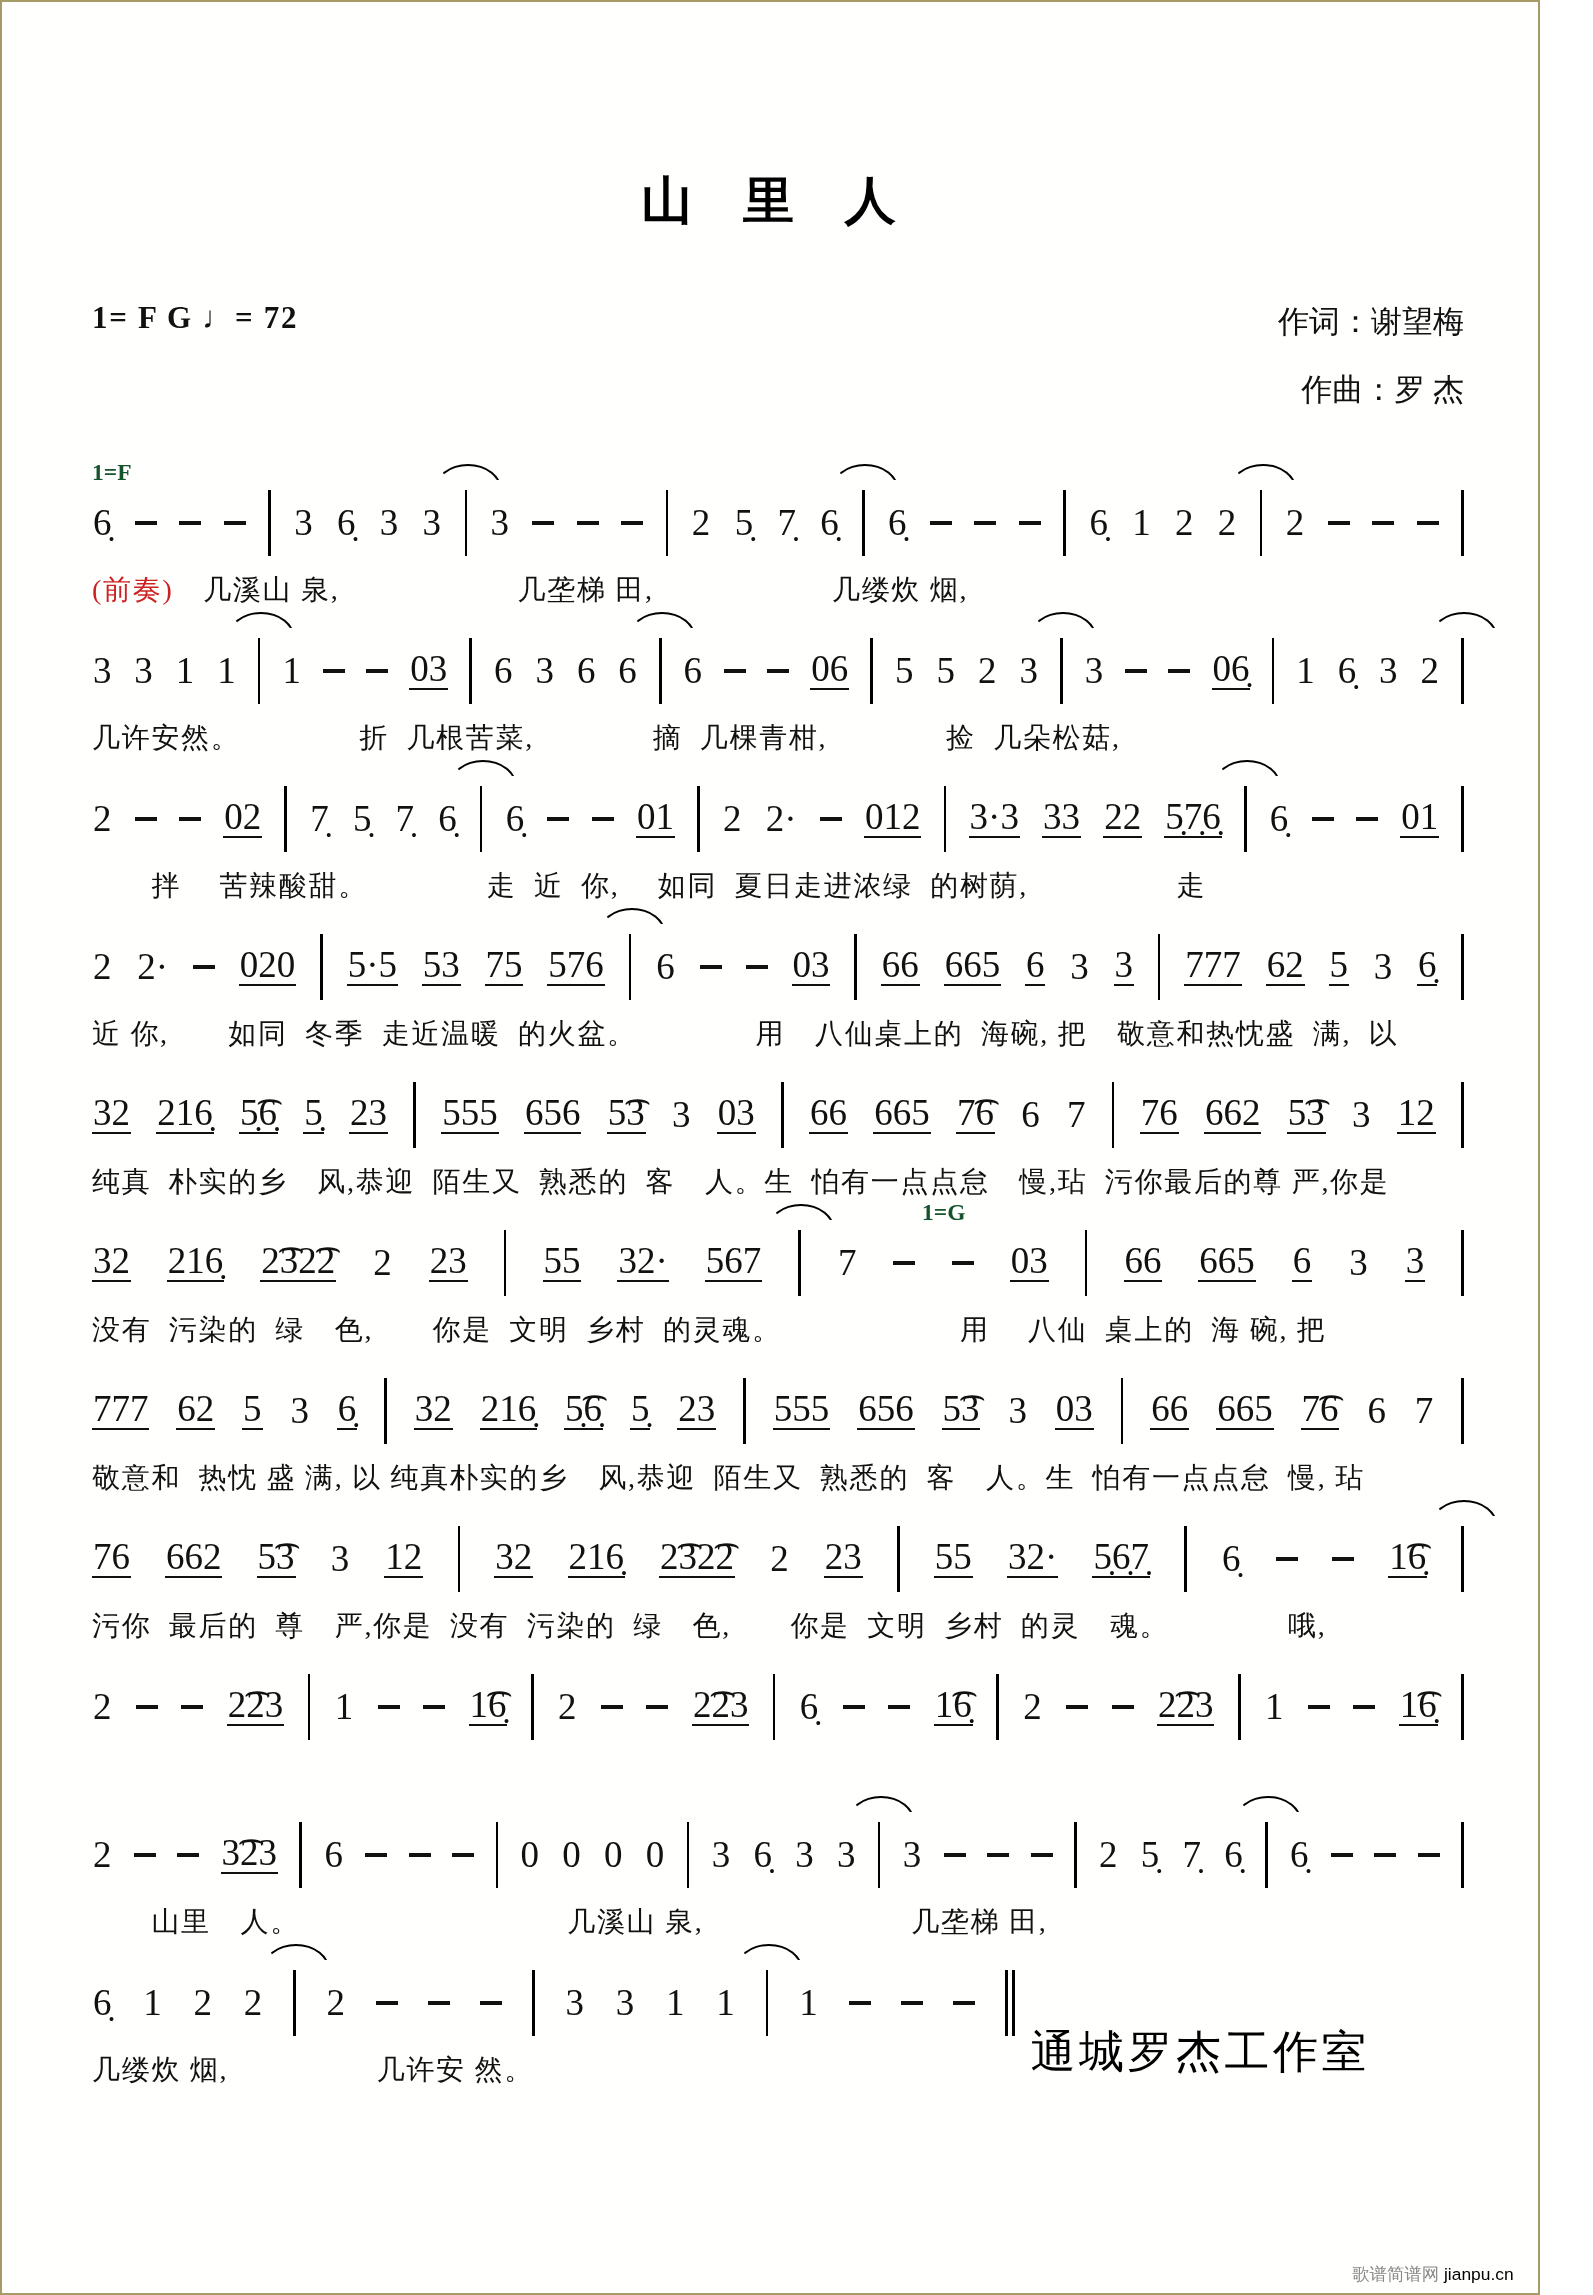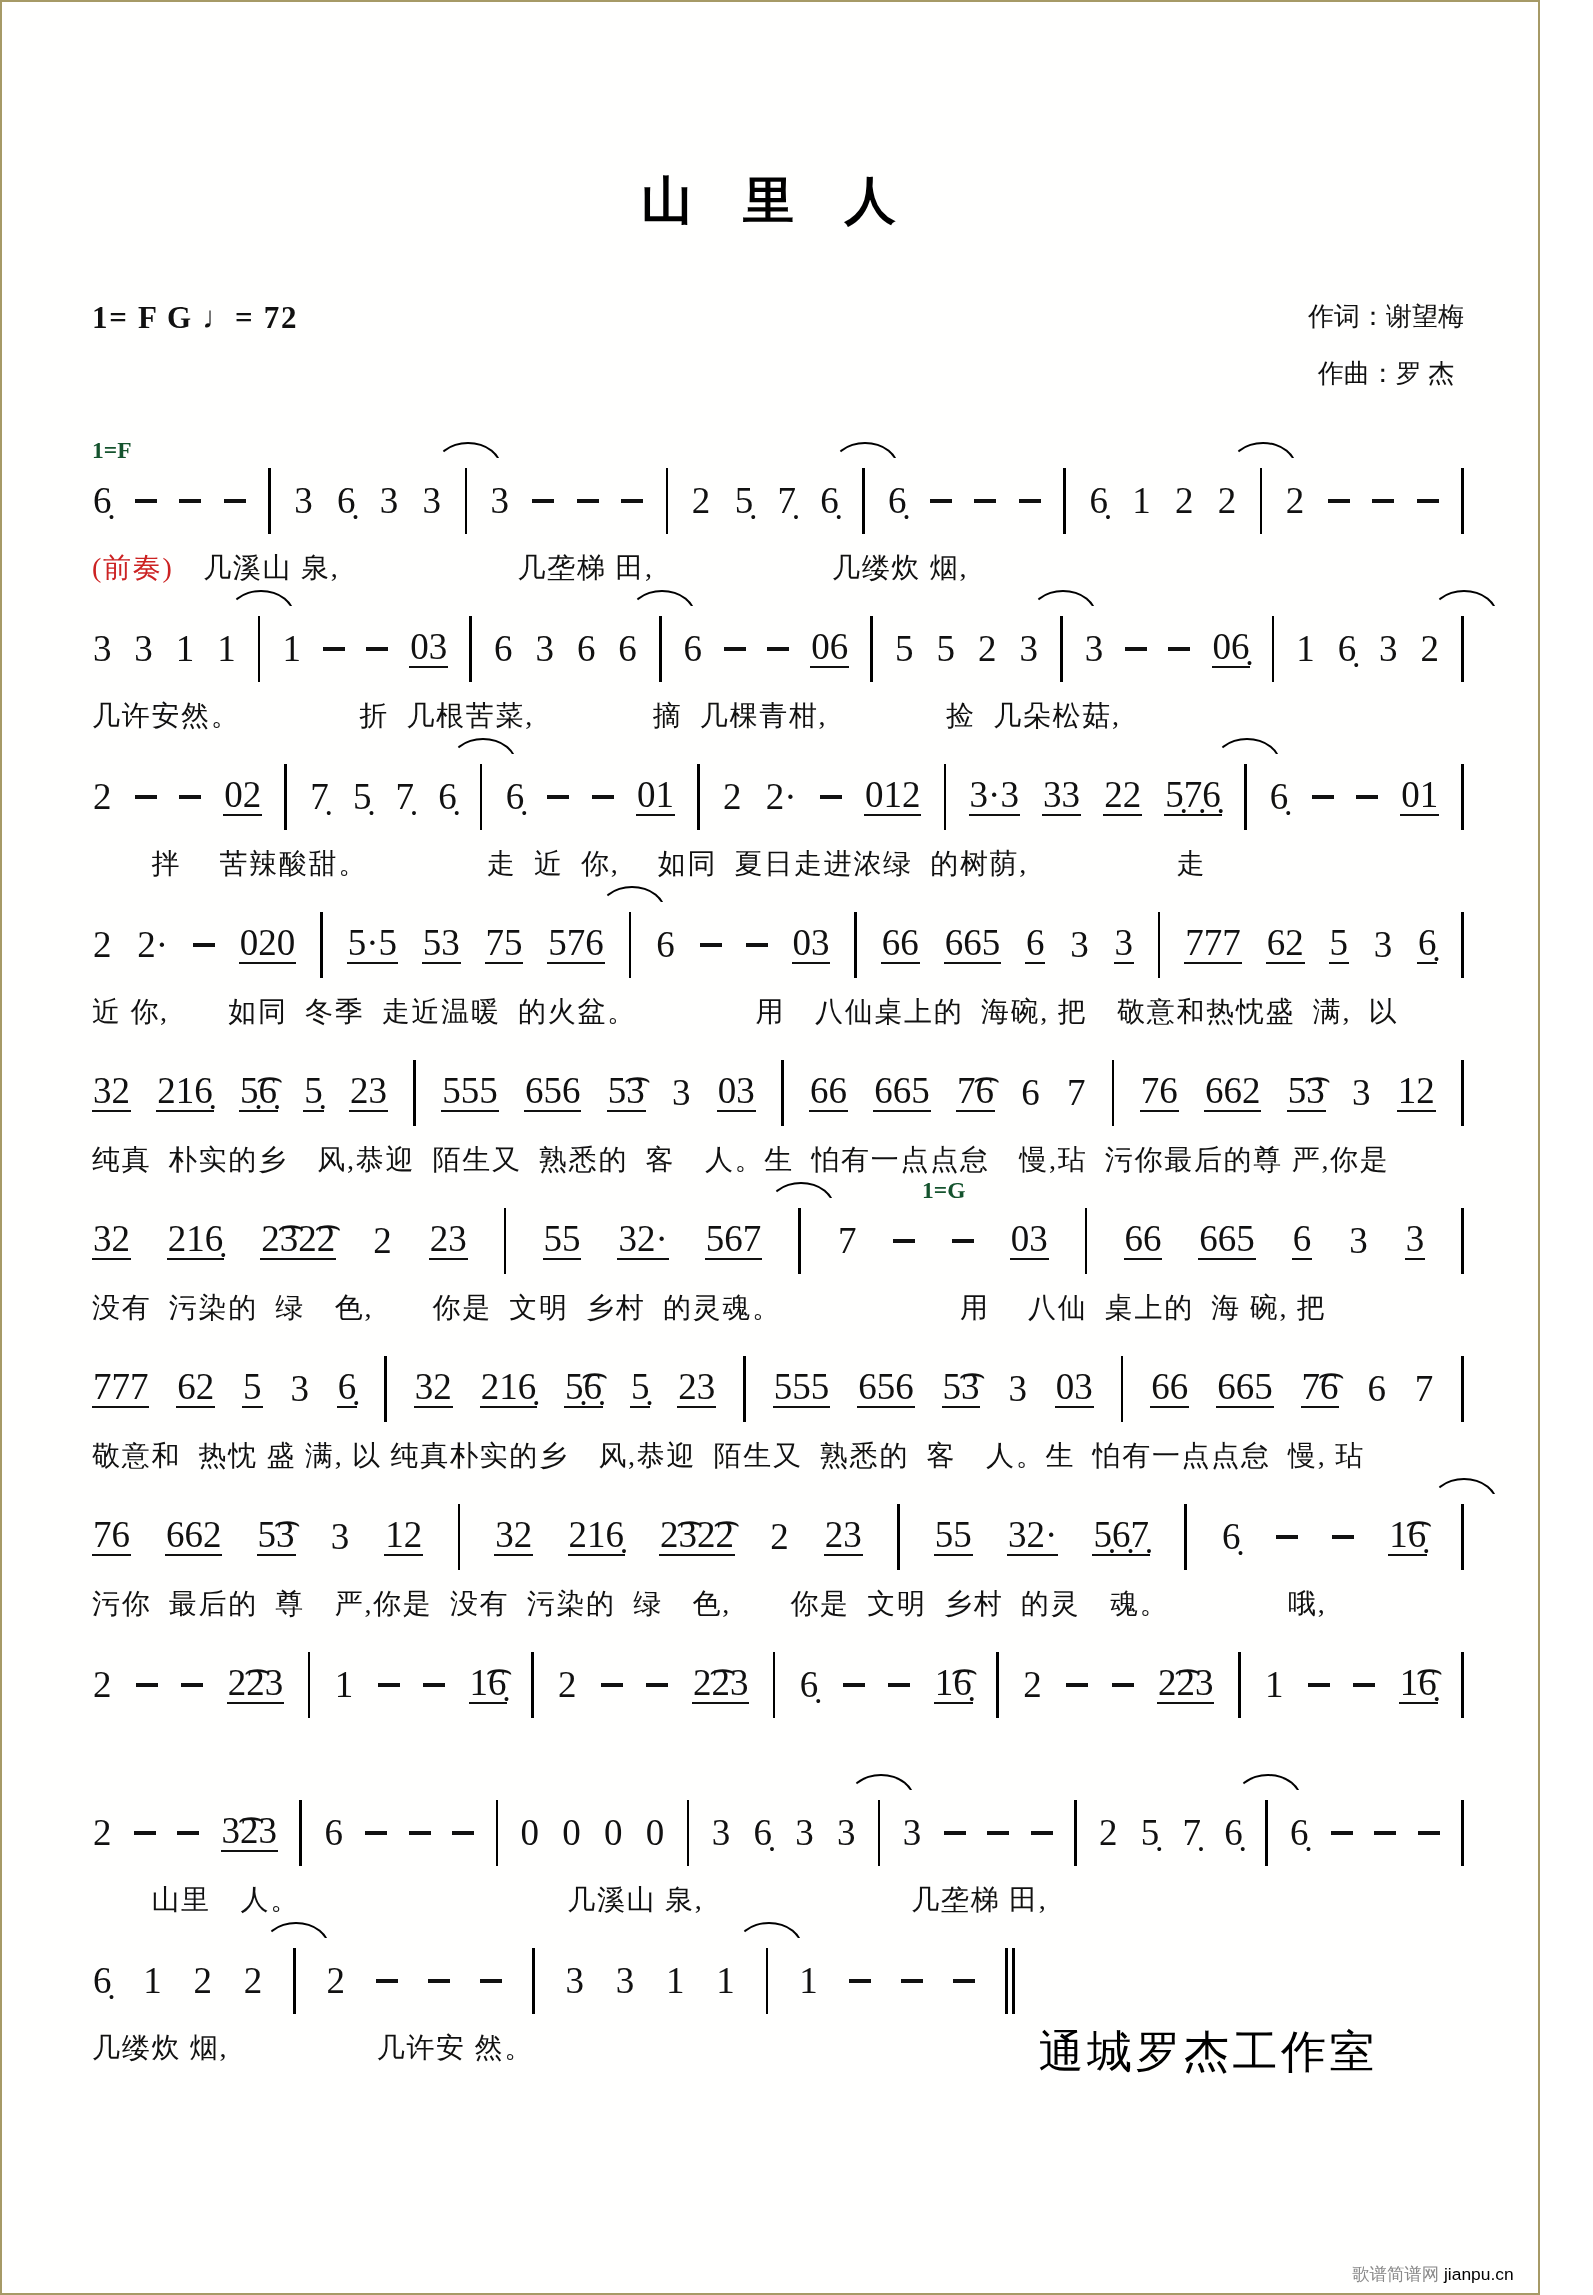--- a/index.html
+++ b/index.html
@@ -19,21 +19,21 @@
     text-align:center;
     font-size:51px; font-weight:bold; letter-spacing:19px;
     color:#000;
   }
   .meta {
     margin-top:52px;
     display:flex; justify-content:space-between; align-items:flex-start;
     font-size:31px;
   }
   .keytempo { padding-top:12.2px; letter-spacing:1.7px;font-weight:bold; }
-  .credits { text-align:center; line-height:2.2; font-size:26px; }
+  .credits { text-align:right; line-height:2.2; font-size:31px; }
   .systems { margin-top:33px; }
   .sys { position:relative; height:148px; padding-top:31px; box-sizing:border-box; }
   .key {
     position:absolute; top:1.7px;
     color:#14532d; font-size:23.5px; font-weight:bold;
     font-family:"Liberation Serif","DejaVu Serif",serif;
   }
   .notes {
     display:flex; align-items:flex-end; justify-content:space-between;
     height:54px; font-size:37px; line-height:1;
@@ -52,21 +52,21 @@
     border-radius:50% 50% 0 0 / 100% 100% 0 0;
   }
   .bar.final { width:10.4px; background:none; border-left:3.5px solid #000; border-right:3.5px solid #000; box-sizing:border-box; }
   .dash { width:22px; height:4.4px; background:#111; margin-bottom:17.4px; flex:0 0 auto; }
   .lyr {
     margin-top:29px; font-size:28px; white-space:pre;
     letter-spacing:1.7px; color:#111;
   }
   .red { color:#cc2222; }
   .studio {
-    position:absolute; right:160px; bottom:211px;
+    position:absolute; right:168px; bottom:211px;
     font-size:45px; letter-spacing:3.5px; color:#000;
   }
   .watermark {
     position:absolute; right:24.4px; bottom:7px;
     font-size:17.4px; color:#8a8a8a;
     font-family:"Liberation Sans","DejaVu Sans",sans-serif;
   }
   .watermark .orange { color:#000000; }
 </style>
 </head>

